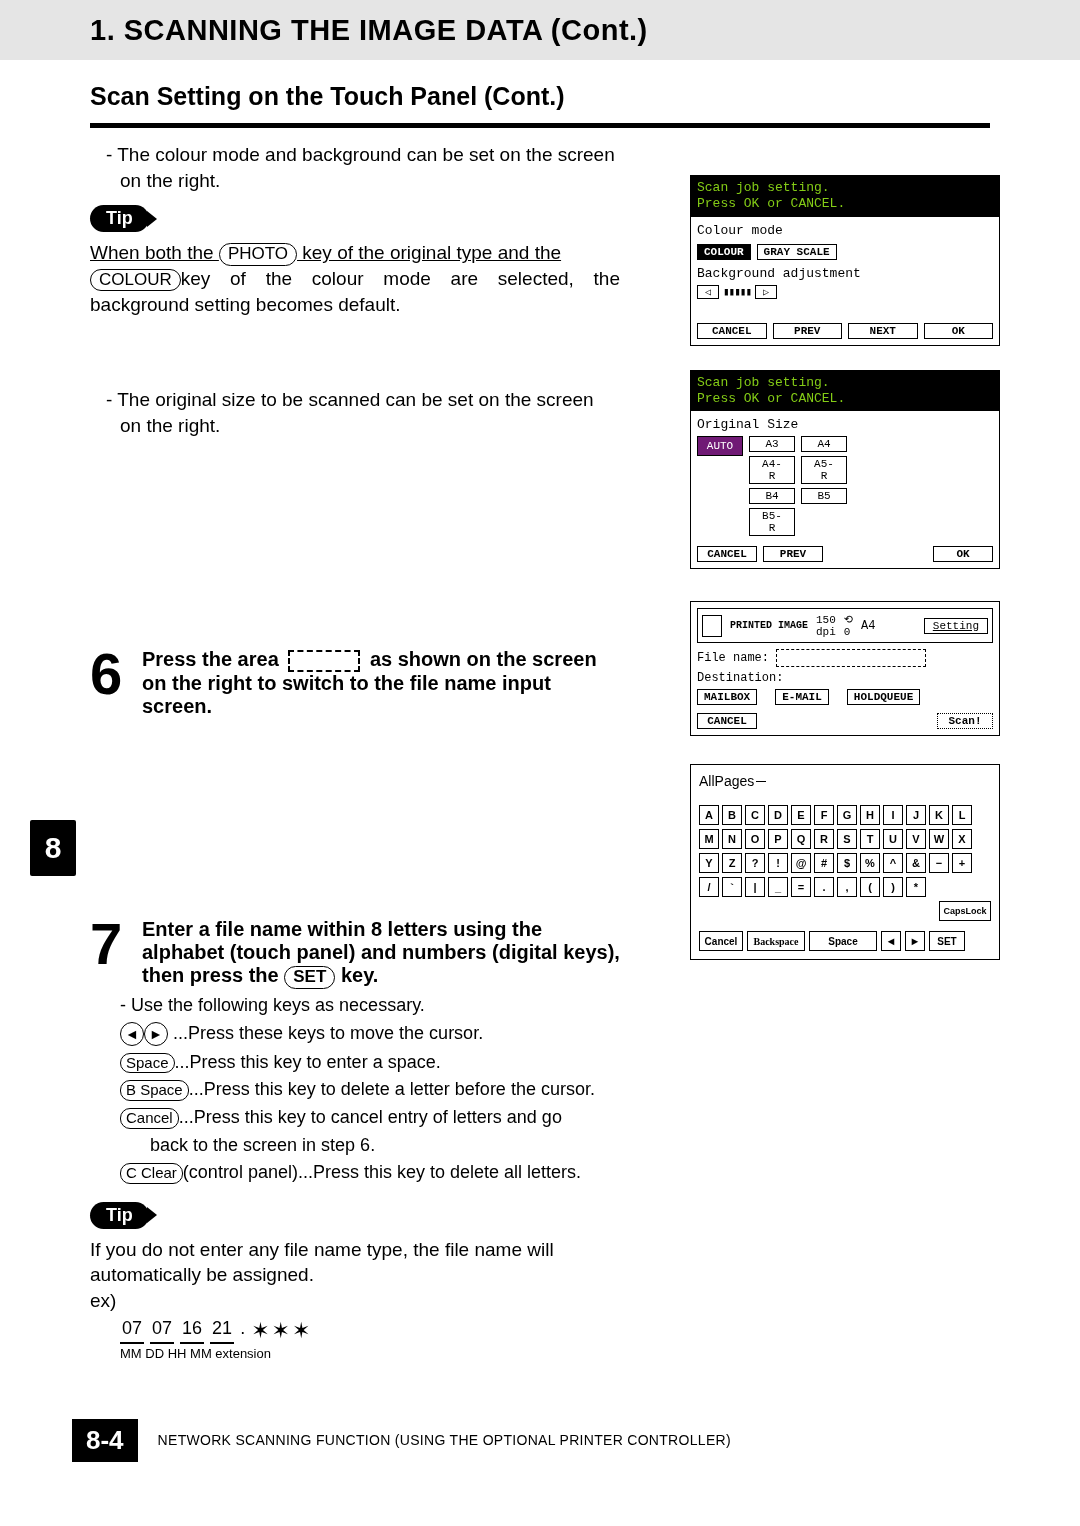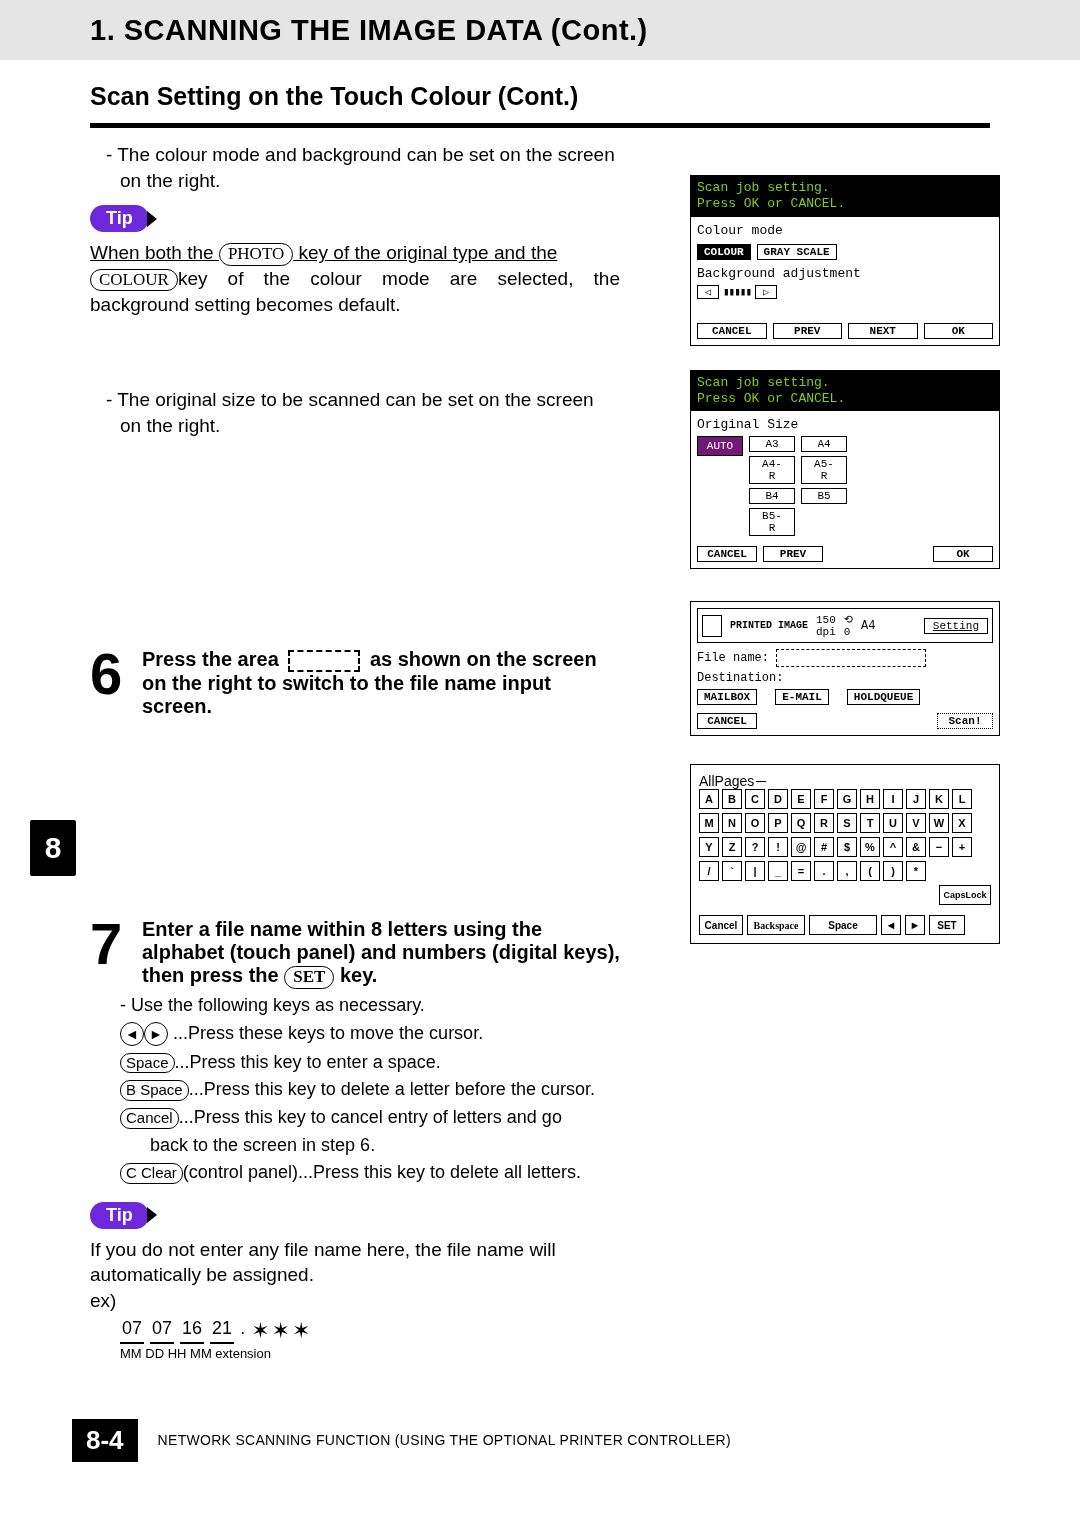--- a/index.html
+++ b/index.html
@@ -7,24 +7,24 @@
   .page { width:1080px; padding:0; position:relative; }
 
   .topbar { background:#e5e5e5; height:60px; display:flex; align-items:center; padding-left:90px; }
   .topbar h1 { font-size:29px; font-weight:bold; letter-spacing:0.5px; }
   .section-sub { padding:22px 90px 8px 90px; font-size:25px; font-weight:bold; }
   .hr-thick { border:none; border-top:5px solid #000; margin:4px 90px 14px 90px; }
 
   .content { padding:0 90px; position:relative; }
   .para { font-size:19px; line-height:1.35; }
   .indent { padding-left:30px; text-indent:-14px; }
-  .tip-pill { background:#6d28d9; color:#fff; font-weight:bold; border-radius:16px; display:inline-block; padding:3px 16px; font-size:18px; margin-top:12px; position:relative; }
+  .tip-pill { background:#000000; color:#fff; font-weight:bold; border-radius:16px; display:inline-block; padding:3px 16px; font-size:18px; margin-top:12px; position:relative; }
   .tip-pill::after { content:""; position:absolute; right:-8px; top:50%; transform:translateY(-50%); border-left:10px solid #000; border-top:8px solid transparent; border-bottom:8px solid transparent; }
   .underline { text-decoration:underline; }
-  .keycap { border:1.5px solid #000; border-radius:12px; padding:0 8px; display:inline-block; font-size:17px; line-height:1.2;font-family:Liberation Serif, serif; }
+  .keycap { border:1.5px solid #000; border-radius:12px; padding:0 8px; display:inline-block; font-size:17px; line-height:1.2; }
   .keycap-sm { border:1.5px solid #000; border-radius:10px; padding:0 5px; display:inline-block; font-size:15px; line-height:1.25; }
 
   .big-num { font-size:58px; font-weight:bold; display:inline-block; width:46px; vertical-align:top; line-height:0.9; }
   .step-block { display:flex; gap:6px; margin-top:30px; }
   .step-body { flex:1; font-size:20px; font-weight:bold; }
   .dashed-box { display:inline-block; border:2px dashed #000; width:72px; height:22px; vertical-align:middle; margin:0 4px; }
 
   
   .screens { position:absolute; right:80px; top:175px; width:310px; }
   .scr { border:1.5px solid #000; margin-bottom:24px; font-family: "Courier New", monospace; font-size:13px; }
@@ -46,21 +46,21 @@
   .scr3-body { font-size:12px; }
   .pi-row { display:flex; align-items:center; gap:8px; border:1px solid #000; padding:4px; }
   .pi-icon { border:1px solid #000; width:20px; height:22px; }
   .pi-text { font-size:10px; font-weight:bold; }
   .setting-btn { border:1.3px solid #000; padding:1px 8px; font-size:11px; margin-left:auto; text-decoration:underline;}
   .dashed-inline { border:1.5px dashed #000; display:inline-block; width:150px; height:18px; vertical-align:middle;}
   .destrow { display:flex; gap:18px; margin-top:4px; }
 
   
   .kb { border:1.5px solid #000; padding:8px; font-family:Arial,sans-serif; width:310px; }
-  .kbhead { font-size:14px; margin-bottom:0; display:flex; align-items:center; gap:2px;}
+  .kbhead { font-size:14px; margin-bottom:16px; display:flex; align-items:center; gap:2px;}
   .kbhead .cur { border-bottom:1.5px solid #000; width:10px; display:inline-block;}
   .krow { display:flex; gap:3px; margin-bottom:4px; }
   .kkey { border:1.3px solid #000; width:20px; height:20px; display:flex; align-items:center; justify-content:center; font-size:11px; font-weight:bold; }
   .kkey.kw { width:58px;font-family:Liberation Serif, serif; }
   .kkey.kw2 { width:68px; }
   .kfoot { display:flex; gap:4px; margin-top:10px; align-items:center; }
   .kfoot .kkey { height:20px; }
   .caps { margin-left:auto; }
 
   
@@ -86,21 +86,21 @@
 </style>
 </head>
 <body>
 
 <div class="page">
 
   <div class="topbar">
     <h1>1. SCANNING THE IMAGE DATA (Cont.)</h1>
   </div>
 
-  <h2 class="section-sub">Scan Setting on the Touch Colour (Cont.)</h2>
+  <h2 class="section-sub">Scan Setting on the Touch Panel (Cont.)</h2>
   <hr class="hr-thick">
 
   <div class="content">
 
     <div class="row">
       <div class="leftcol">
 
         <p class="para indent">- <span>The colour mode and background can be set on the screen on the right.</span></p>
 
         <div class="tip-pill">Tip</div>
@@ -133,21 +133,21 @@
             <span class="arrow-key">◄</span><span class="arrow-key">►</span><span> ...Press these keys to move the cursor.</span>
           </p>
           <p style="font-weight:normal;"><span class="keycap-sm">Space</span><span>...Press this key to enter a space.</span></p>
           <p style="font-weight:normal;"><span class="keycap-sm">B Space</span><span>...Press this key to delete a letter before the cursor.</span></p>
           <p style="font-weight:normal;"><span class="keycap-sm">Cancel</span><span>...Press this key to cancel entry of letters and go</span></p>
           <p class="subnote" style="font-weight:normal;">back to the screen in step 6.</p>
           <p style="font-weight:normal;"><span class="keycap-sm">C Clear</span><span>(control panel)...Press this key to delete all letters.</span></p>
         </div>
 
         <div class="tip-pill" style="margin-top:18px;">Tip</div>
-        <p class="para" style="margin-top:8px;">If you do not enter any file name here, the file name will automatically be assigned.</p>
+        <p class="para" style="margin-top:8px;">If you do not enter any file name type, the file name will automatically be assigned.</p>
         <p class="para">ex)</p>
         <div class="uline-row">
           <span class="uline">07</span>
           <span class="uline">07</span>
           <span class="uline">16</span>
           <span class="uline">21</span>
           <span>.</span>
           <span class="stars">✶✶✶</span>
         </div>
         <div class="ulabel">MM  DD  HH  MM extension</div>

